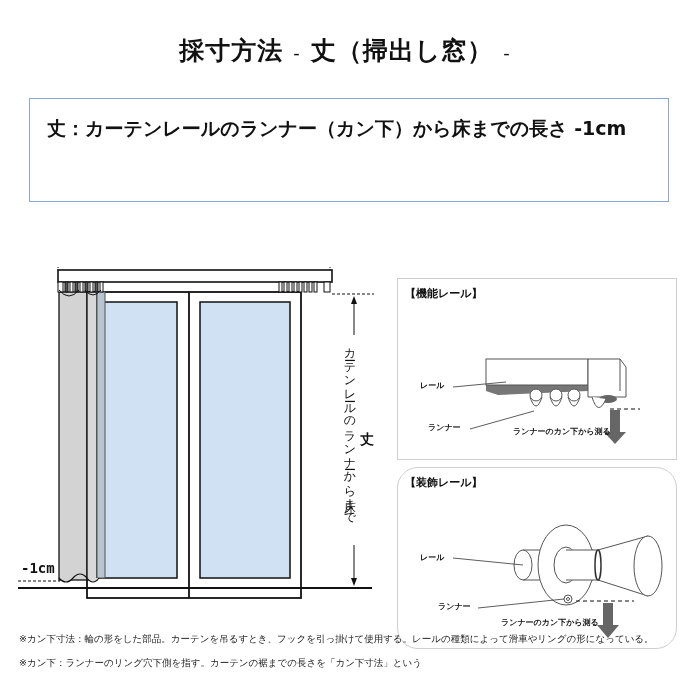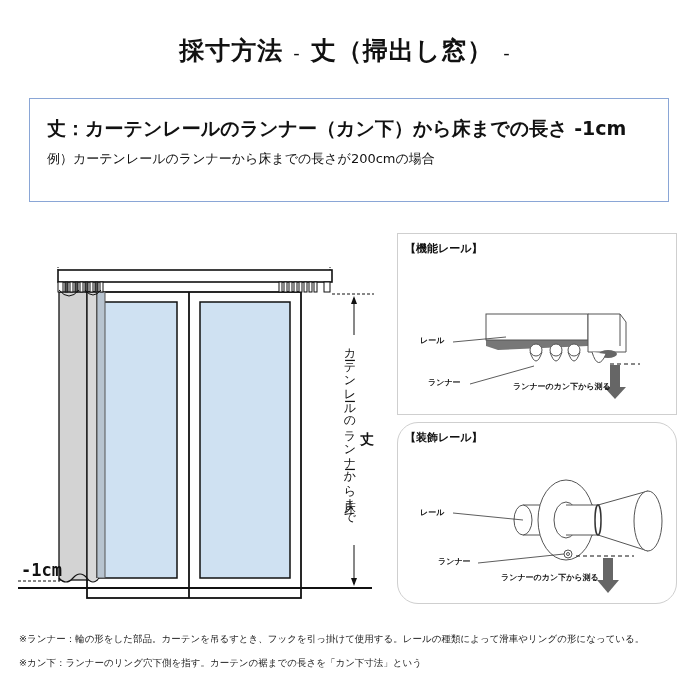--- a/index.html
+++ b/index.html
@@ -6,37 +6,36 @@
   body{width:700px;height:700px;position:relative;overflow:hidden;font-family:"DejaVu Sans",sans-serif;color:#111;}
   .title{position:absolute;left:0;top:34px;width:700px;text-align:center;font-size:25px;font-weight:bold;letter-spacing:1px;}
   .title .dash{font-weight:normal;font-size:18px;margin:0 10px;}
   .defbox{position:absolute;left:29px;top:98px;width:640px;height:104px;border:1.5px solid #8aa6d6;box-sizing:border-box;}
   .defbox .head{position:absolute;left:17px;top:17px;font-size:19px;font-weight:bold;white-space:nowrap;}
   .defbox .ex1{position:absolute;left:17px;top:51px;font-size:13px;white-space:nowrap;}
   .defbox .ex2{position:absolute;left:45px;top:72px;font-size:13px;white-space:nowrap;font-family:"DejaVu Sans Mono",monospace;}
   .diagram{position:absolute;left:0;top:230px;}
   .vlabel{position:absolute;left:342px;top:340px;width:14px;font-size:12px;line-height:13.4px;writing-mode:vertical-rl;white-space:nowrap;}
   .takelabel{position:absolute;left:360px;top:431px;font-size:14px;font-weight:bold;}
-  .minus1{position:absolute;left:21px;top:560px;font-size:17px;font-weight:bold;font-family:"DejaVu Sans Mono",monospace;}
-  .panel{position:absolute;left:397px;width:280px;height:182px;border:1.5px solid #cfcfcf;box-sizing:border-box;background:#fff;}
+  .minus1{position:absolute;left:21px;top:560px;font-size:14px;font-weight:bold;font-family:"DejaVu Sans Mono",monospace;}
+  .panel{position:absolute;left:397px;width:280px;height:182px;border:1.5px solid #cfcfcf;box-sizing:border-box;background:#fff;margin-top:45px;}
   .panel .ptitle{position:absolute;left:7px;top:7px;font-size:11px;font-weight:bold;white-space:nowrap;}
   .panel .lbl{position:absolute;font-size:8px;font-weight:bold;white-space:nowrap;}
   .panel svg{position:absolute;left:0;top:0;}
   .note{position:absolute;left:19px;font-size:9.5px;white-space:nowrap;color:#222;}
 </style>
 </head>
 <body>
 
 <div class="title">
   <span>採寸方法</span><span class="dash">-</span><span>丈（掃出し窓）</span><span class="dash">-</span>
 </div>
 
 <div class="defbox">
   <div class="head">丈：カーテンレールのランナー（カン下）から床までの長さ -1cm</div>
-  <div class="ex1">例）カーテンレールのランナーから床までの長さが200cmの場合</div>
 </div>
 
 <svg class="diagram" width="395" height="370" viewBox="0 230 395 370" style="top:230px;left:0;">
 
   <rect x="58" y="270" width="274" height="12" fill="#fff" stroke="#111" stroke-width="1.6"></rect>
   <line x1="58" y1="270" x2="58" y2="267" stroke="#111" stroke-dasharray="1,1"></line>
   <line x1="330" y1="270" x2="330" y2="267" stroke="#111" stroke-dasharray="1,1"></line>
 
   <rect x="87" y="292" width="214" height="306" fill="#fff" stroke="#111" stroke-width="1.8"></rect>
   <line x1="189" y1="292" x2="189" y2="598" stroke="#111" stroke-width="1.8"></line>
@@ -137,14 +136,14 @@
     <line x1="178" y1="133" x2="236" y2="133" stroke="#111" stroke-dasharray="4,3"></line>
     <rect x="205" y="135" width="10" height="22" fill="#666"></rect>
     <polygon points="199,157 221,157 210,170" fill="#666"></polygon>
   </svg>
   <div class="ptitle">【装飾レール】</div>
   <div class="lbl" style="left:22px;top:84px;">レール</div>
   <div class="lbl" style="left:40px;top:133px;">ランナー</div>
   <div class="lbl" style="left:103px;top:149px;">ランナーのカン下から測る</div>
 </div>
 
-<div class="note" style="top:633px;">※ランナー：輪の形をした部品。カーテンを吊るすとき、フックを引っ掛けて使用する。レールの種類によって滑車やリングの形になっている。</div>
+<div class="note" style="top:633px;">※カン下寸法：輪の形をした部品。カーテンを吊るすとき、フックを引っ掛けて使用する。レールの種類によって滑車やリングの形になっている。</div>
 <div class="note" style="top:657px;">※カン下：ランナーのリング穴下側を指す。カーテンの裾までの長さを「カン下寸法」という</div>
 
 </body></html>

